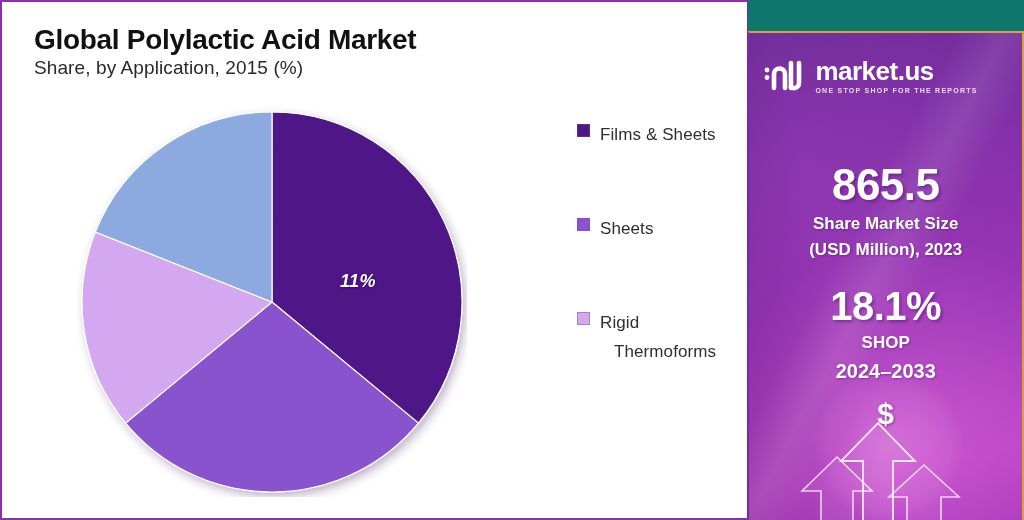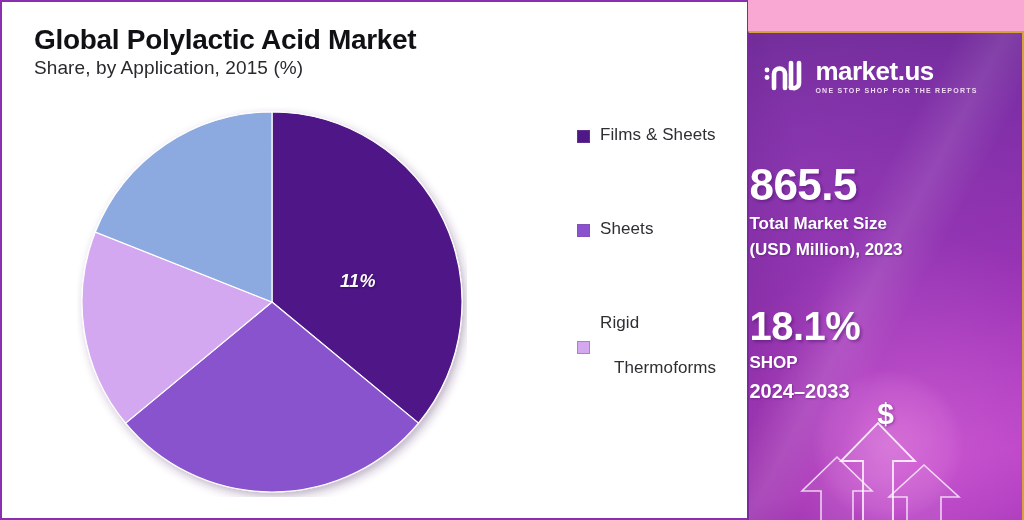--- a/index.html
+++ b/index.html
@@ -8,21 +8,21 @@
     background: #ffffff;
   }
   body {
     font-family: "Liberation Sans", sans-serif;
   }
   .infographic {
     position: relative;
     width: 1024px;
     height: 520px;
     overflow: hidden;
-    background: #f9a8d4;
+    background: #0f766e;
     display: flex;
   }
 
   
   .chart-panel {
     position: relative;
     width: 766px;
     height: 520px;
     box-sizing: border-box;
     border: 2px solid #8a2fb0;
@@ -79,21 +79,21 @@
 
   
   .legend {
     position: absolute;
     left: 575px;
     top: 118px;
     width: 180px;
   }
   .legend-item {
     display: flex;
-    align-items: center;
+    align-items: flex-start;
     margin-bottom: 64px;
   }
   .legend-item:last-child { margin-bottom: 0; }
   .legend-swatch {
     width: 13px;
     height: 13px;
     flex: 0 0 13px;
     margin-top: 4px;
     margin-right: 10px;
     border: 1px solid rgba(120,80,160,.45);
@@ -101,21 +101,20 @@
   }
   .legend-label {
     font-size: 17px;
     color: #2f2f33;
     line-height: 1.75;
     letter-spacing: 0.1px;
   }
   .legend-label .wrap-line {
     display: block;
     padding-left: 14px;
-    margin-top: 16px;
   }
 
   
   .stats-panel {
     position: relative;
     width: 282px;
     height: 520px;
     box-sizing: border-box;
     border: 2px solid #d9a13b;
     border-left: 1px solid #7a2a9e;
@@ -168,25 +167,25 @@
     color: #f0d9f5;
     letter-spacing: 1.25px;
     margin-top: 3px;
     white-space: nowrap;
   }
 
   .stat-block {
     position: absolute;
     left: 0;
     right: 0;
-    text-align: left;
+    text-align: center;
     color: #ffffff;
   }
   .stat-block.size { top: 128px; }
-  .stat-block.cagr { top: 272px; }
+  .stat-block.cagr { top: 252px; }
 
   .stat-value {
     font-size: 44px;
     font-weight: 800;
     letter-spacing: -0.5px;
     line-height: 1.08;
     text-shadow: 2px 2px 3px rgba(70,15,100,.45);
   }
   .stat-value.small { font-size: 40px; }
   .stat-caption {
@@ -285,21 +284,21 @@
         </svg>
       </span>
       <span class="brand-text">
         <span class="brand-name">market.us</span>
         <span class="brand-tagline" style="display:block">ONE STOP SHOP FOR THE REPORTS</span>
       </span>
     </div>
 
     <div class="stat-block size">
       <div class="stat-value">865.5</div>
-      <div class="stat-caption">Total Market Size</div>
+      <div class="stat-caption">Share Market Size</div>
       <div class="stat-caption">(USD Million), 2023</div>
     </div>
 
     <div class="stat-block cagr">
       <div class="stat-value small">18.1%</div>
       <div class="stat-caption">SHOP</div>
       <div class="stat-caption tight">2024–2033</div>
     </div>
 
     <div class="dollar">$</div>

